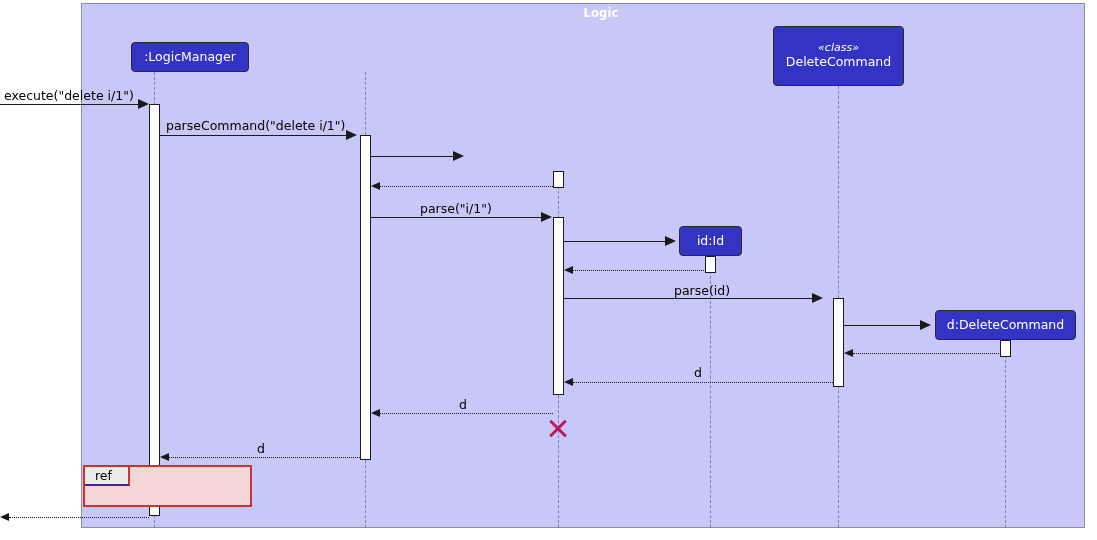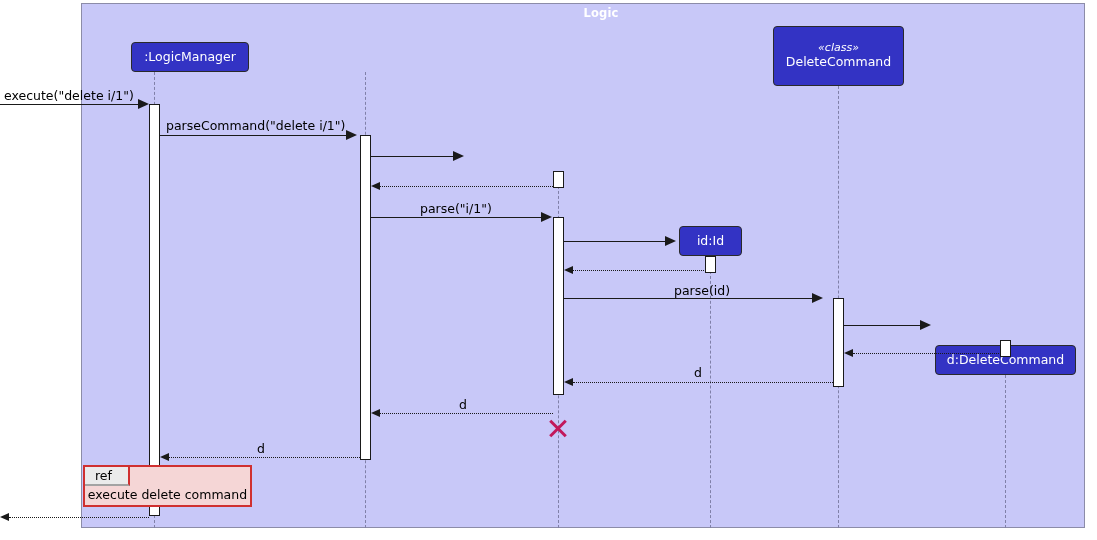--- a/index.html
+++ b/index.html
@@ -129,21 +129,21 @@
     border: 2px solid #d03030;
     box-sizing: border-box;
   }
   .ref-tag {
     position: absolute;
     left: 0;
     top: 0;
     height: 19px;
     background: #ebebeb;
     border-right: 2px solid #d03030;
-    border-bottom: 2px solid #a3a3a3;
+    border-bottom: 2px solid #4c1d95;
     box-sizing: border-box;
     padding: 0 16px 0 10px;
     font-size: 12.5px;
     line-height: 17px;
     color: #000000;
     font-family: "DejaVu Sans", sans-serif;
   }
   .ref-body {
     position: absolute;
     left: 0;
@@ -179,21 +179,21 @@
 
   <div class="participant" style="left:679px; top:226px; width:63px; height:30px;">
     <span>id:Id</span>
   </div>
 
   <div class="participant" style="left:773px; top:26px; width:131px; height:60px;">
     <span class="stereo">«class»</span>
     <span>DeleteCommand</span>
   </div>
 
-  <div class="participant" style="left:935px; top:310px; width:141px; height:30px;margin-top:35px;">
+  <div class="participant" style="left:935px; top:310px; width:141px; height:30px;">
     <span>d:DeleteCommand</span>
   </div>
 
   <div class="activation" style="left:149px; top:104px; width:11px; height:412px;"></div>
   <div class="activation" style="left:360px; top:135px; width:11px; height:325px;"></div>
   <div class="activation" style="left:553px; top:171px; width:11px; height:17px;"></div>
   <div class="activation" style="left:553px; top:217px; width:11px; height:178px;"></div>
   <div class="activation" style="left:705px; top:256px; width:11px; height:17px;"></div>
   <div class="activation" style="left:833px; top:298px; width:11px; height:89px;"></div>
   <div class="activation" style="left:1000px; top:340px; width:11px; height:17px;"></div>
@@ -244,19 +244,18 @@
   <div class="msg-label" style="left:459px; top:397px;">d</div>
   <div class="msg-line dotted" style="left:380px; top:413px; width:173px;"></div>
   <div class="arrow-head open-left" style="left:371px; top:409px;"></div>
 
   <div class="msg-label" style="left:257px; top:441px;">d</div>
   <div class="msg-line dotted" style="left:169px; top:457px; width:191px;"></div>
   <div class="arrow-head open-left" style="left:160px; top:453px;"></div>
 
   <div class="ref-box" style="left:83px; top:465px; width:169px; height:42px;">
     <div class="ref-tag">ref</div>
-    <div class="ref-body">execute delete command</div>
   </div>
 
   <div class="msg-line dotted" style="left:9px; top:517px; width:140px;"></div>
   <div class="arrow-head open-left" style="left:0px; top:513px;"></div>
 
 </div>
 
 </body></html>

